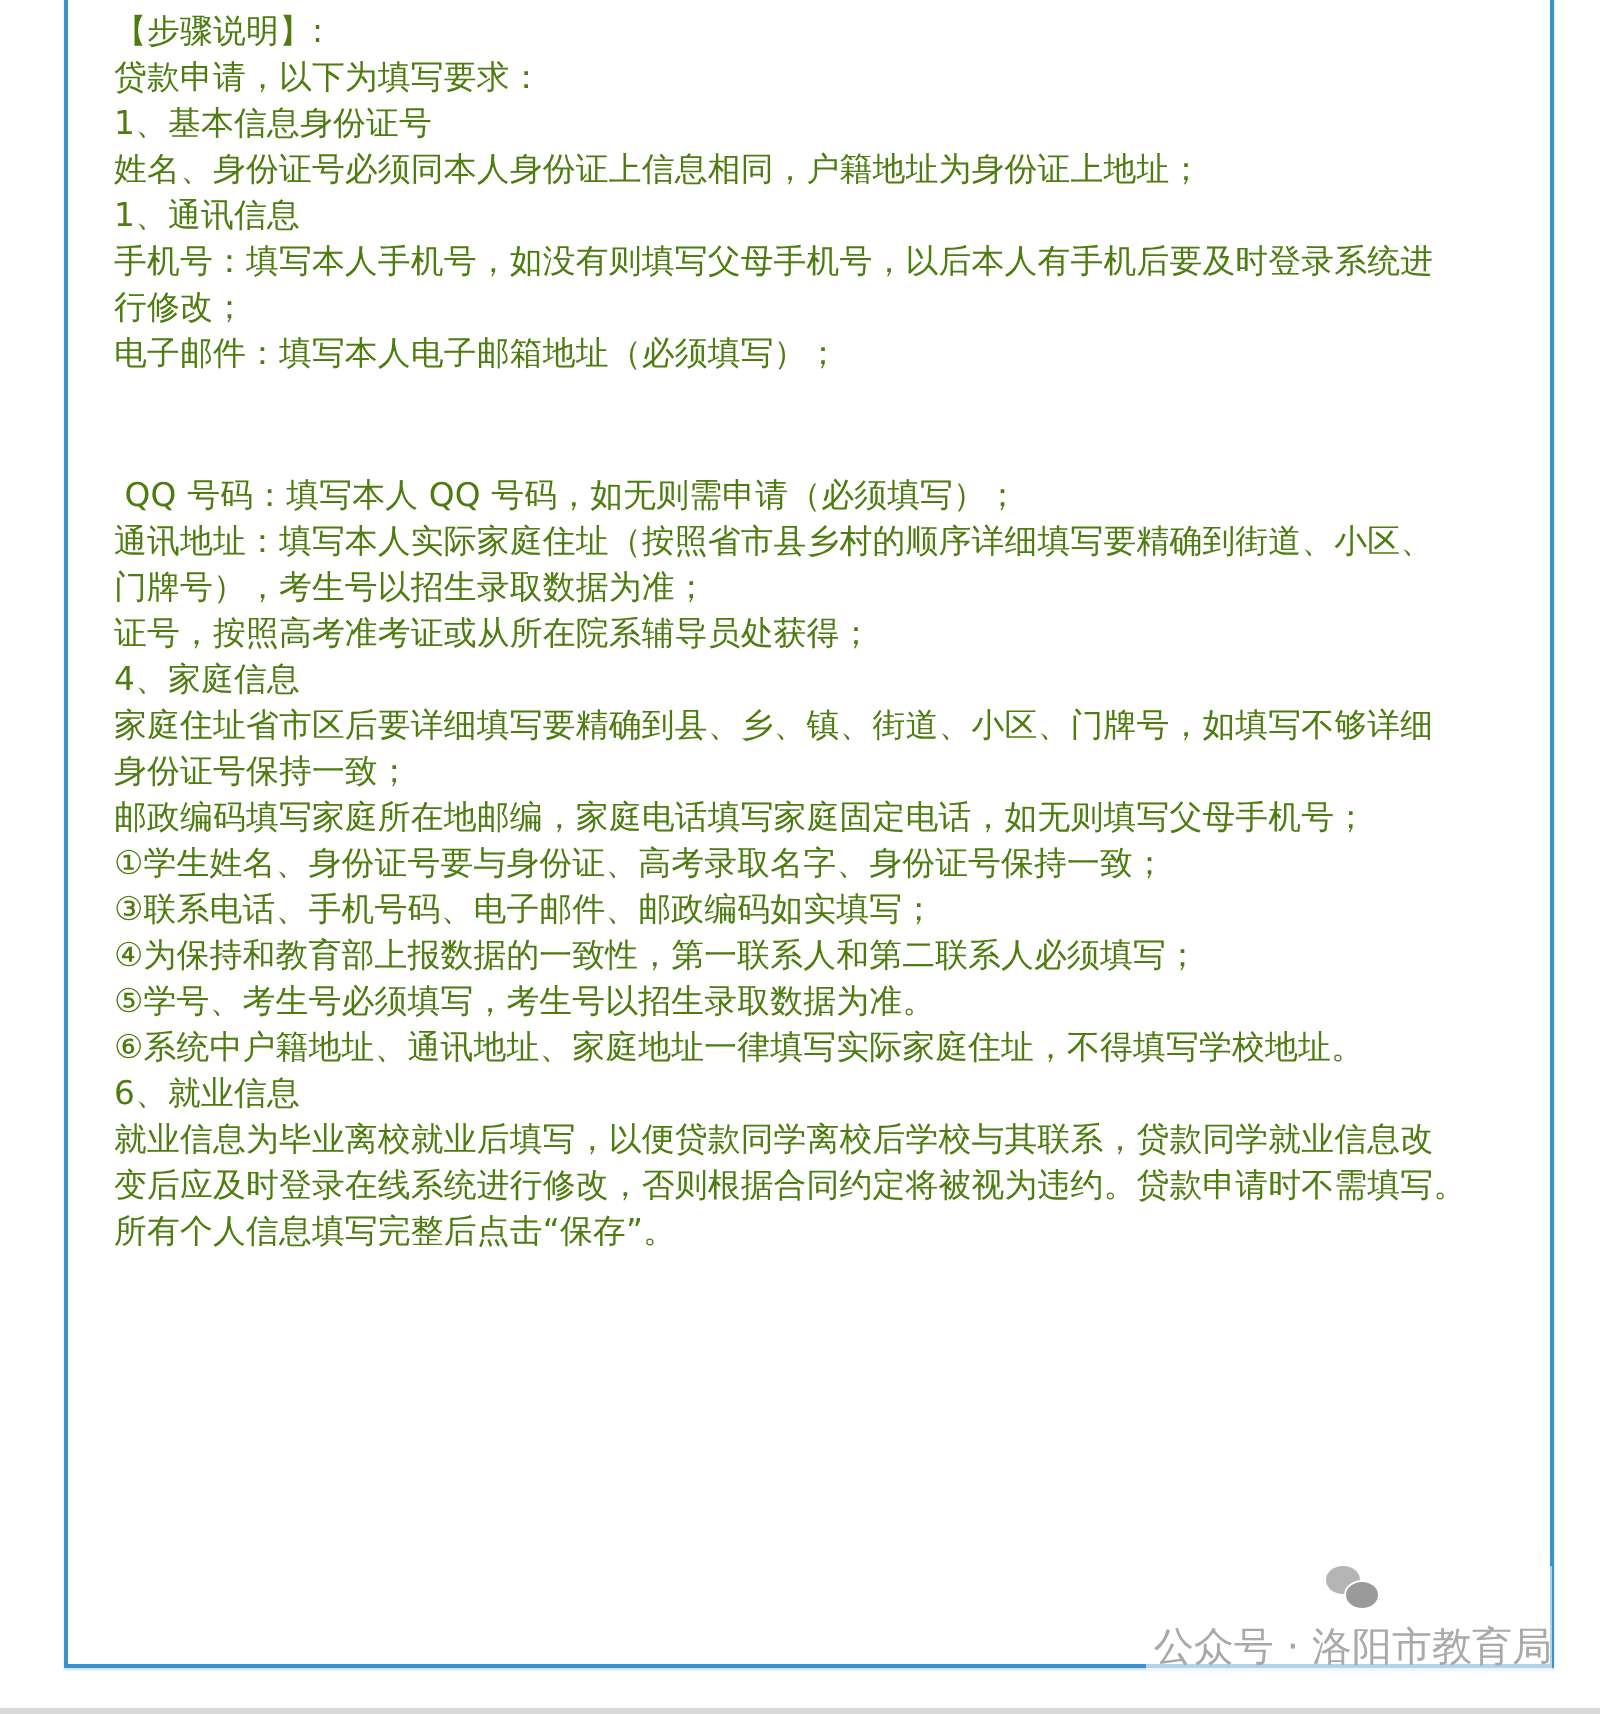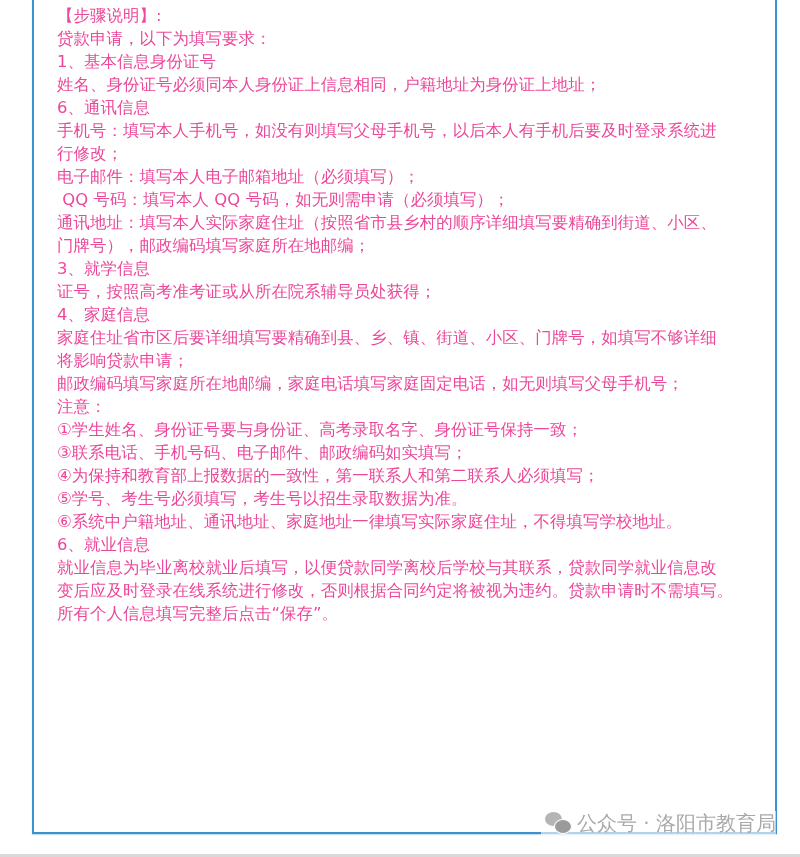--- a/index.html
+++ b/index.html
@@ -29,36 +29,37 @@
     .content {
       position: absolute;
       left: 57px;
       top: 4px;
       width: 720px;
     }
     .line {
       font-size: 16.4px;
       line-height: 23px;
       height: 23px;
-      color: #ec4899;
+      color: #4d7c0f;
       white-space: nowrap;
       letter-spacing: 0.1px;
     }
     .watermark {
       position: absolute;
       right: 24px;
       bottom: 22px;
       display: flex;
       align-items: center;
       gap: 6px;
       color: #a9a9a9;
       font-size: 20px;
       line-height: 24px;
       background: rgba(255,255,255,0.6);
       padding-left: 4px;
+      flex-direction: column;
     }
     .wm-icon {
       width: 26px;
       height: 22px;
       position: relative;
       display: inline-block;
     }
     .wm-icon .b1 {
       position: absolute; left: 0; top: 0;
       width: 17px; height: 14px;
@@ -84,34 +85,32 @@
 </head>
 <body>
 
 <div class="frame"></div>
 
 <div class="content">
   <div class="line">【步骤说明】:</div>
   <div class="line">贷款申请，以下为填写要求：</div>
   <div class="line">1、基本信息身份证号</div>
   <div class="line">姓名、身份证号必须同本人身份证上信息相同，户籍地址为身份证上地址；</div>
-  <div class="line">6、通讯信息</div>
+  <div class="line">1、通讯信息</div>
   <div class="line">手机号：填写本人手机号，如没有则填写父母手机号，以后本人有手机后要及时登录系统进</div>
   <div class="line">行修改；</div>
   <div class="line">电子邮件：填写本人电子邮箱地址（必须填写）；</div>
-  <div class="line" style="white-space: pre;"> QQ 号码：填写本人 QQ 号码，如无则需申请（必须填写）；</div>
+  <div class="line" style="white-space: pre; margin-top: 48px;"> QQ 号码：填写本人 QQ 号码，如无则需申请（必须填写）；</div>
   <div class="line">通讯地址：填写本人实际家庭住址（按照省市县乡村的顺序详细填写要精确到街道、小区、</div>
-  <div class="line">门牌号），邮政编码填写家庭所在地邮编；</div>
-  <div class="line">3、就学信息</div>
+  <div class="line">门牌号），考生号以招生录取数据为准；</div>
   <div class="line">证号，按照高考准考证或从所在院系辅导员处获得；</div>
   <div class="line">4、家庭信息</div>
   <div class="line">家庭住址省市区后要详细填写要精确到县、乡、镇、街道、小区、门牌号，如填写不够详细</div>
-  <div class="line">将影响贷款申请；</div>
+  <div class="line">身份证号保持一致；</div>
   <div class="line">邮政编码填写家庭所在地邮编，家庭电话填写家庭固定电话，如无则填写父母手机号；</div>
-  <div class="line">注意：</div>
   <div class="line">①学生姓名、身份证号要与身份证、高考录取名字、身份证号保持一致；</div>
   <div class="line">③联系电话、手机号码、电子邮件、邮政编码如实填写；</div>
   <div class="line">④为保持和教育部上报数据的一致性，第一联系人和第二联系人必须填写；</div>
   <div class="line">⑤学号、考生号必须填写，考生号以招生录取数据为准。</div>
   <div class="line">⑥系统中户籍地址、通讯地址、家庭地址一律填写实际家庭住址，不得填写学校地址。</div>
   <div class="line">6、就业信息</div>
   <div class="line">就业信息为毕业离校就业后填写，以便贷款同学离校后学校与其联系，贷款同学就业信息改</div>
   <div class="line">变后应及时登录在线系统进行修改，否则根据合同约定将被视为违约。贷款申请时不需填写。</div>
   <div class="line">所有个人信息填写完整后点击“保存”。</div>
 </div>

